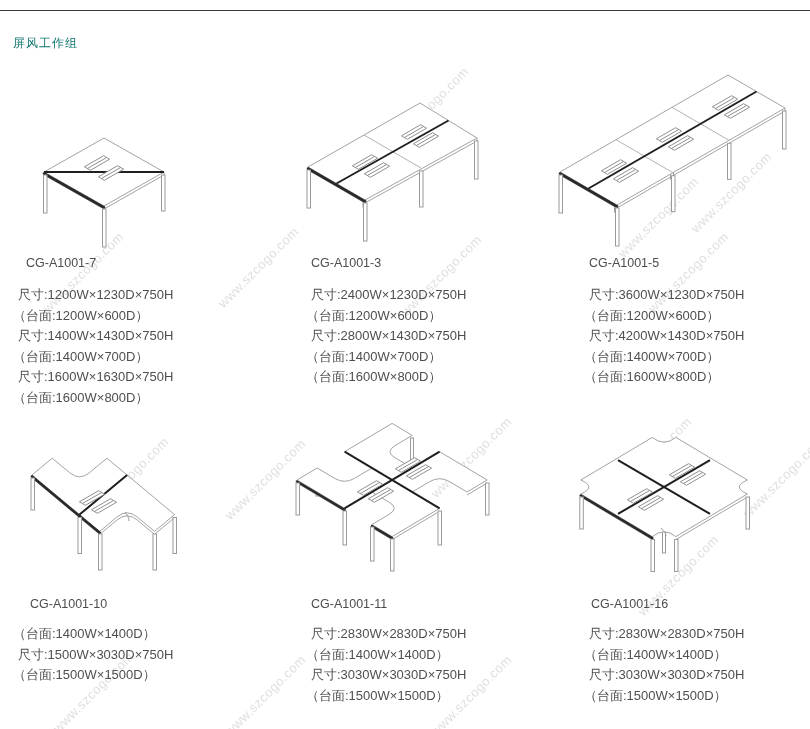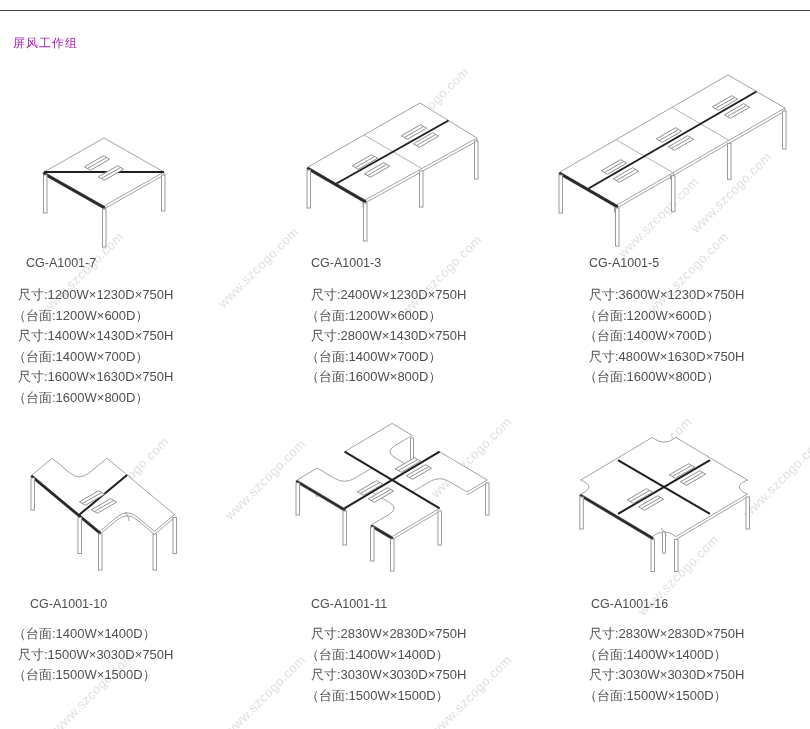--- a/index.html
+++ b/index.html
@@ -1,20 +1,20 @@
 <!DOCTYPE html>
 <html><head>
 <meta charset="utf-8">
 <style>
   html,body{margin:0;padding:0;background:#fff;}
   .page{position:relative;width:810px;height:729px;background:#fff;overflow:hidden;
         font-family:"Liberation Sans","DejaVu Sans",sans-serif;}
   .top-rule{position:absolute;left:0;top:10px;width:810px;height:1px;background:#3c3c3c;}
   .heading{position:absolute;left:13px;top:35px;margin:0;font-size:12px;font-weight:normal;
-           color:#a21caf;letter-spacing:1px;}
+           color:#0f766e;letter-spacing:1px;}
   .watermark{position:absolute;font-size:13px;color:#e0e0e0;letter-spacing:.5px;white-space:nowrap;
              transform:rotate(-45deg);transform-origin:0 0;user-select:none;pointer-events:none;}
   .model{position:absolute;width:160px;text-align:left;font-size:12.5px;color:#4d4d4d;
          white-space:nowrap;}
   .specs{position:absolute;}
   .spec-line{height:20.6px;line-height:20.6px;font-size:13px;color:#4f4f4f;white-space:nowrap;}
   .l-size{padding-left:5px;}
   .illus{position:absolute;}
   .face{fill:#fff;stroke:#a3a3a3;stroke-width:1;stroke-linejoin:round;}
   .joint{stroke:#b3b3b3;stroke-width:1;}
@@ -254,22 +254,22 @@
   <div class="specs" style="left:306px;top:285px">
     <div class="spec-line l-size">尺寸:2400W×1230D×750H</div>
     <div class="spec-line">（台面:1200W×600D）</div>
     <div class="spec-line l-size">尺寸:2800W×1430D×750H</div>
     <div class="spec-line">（台面:1400W×700D）</div>
     <div class="spec-line">（台面:1600W×800D）</div>
   </div>
   <div class="specs" style="left:584px;top:285px">
     <div class="spec-line l-size">尺寸:3600W×1230D×750H</div>
     <div class="spec-line">（台面:1200W×600D）</div>
+    <div class="spec-line l-size">尺寸:4200W×1430D×750H</div>
     <div class="spec-line">（台面:1400W×700D）</div>
-    <div class="spec-line l-size">尺寸:4800W×1630D×750H</div>
     <div class="spec-line">（台面:1600W×800D）</div>
   </div>
 
   <div class="specs" style="left:13px;top:624px">
     <div class="spec-line">（台面:1400W×1400D）</div>
     <div class="spec-line l-size">尺寸:1500W×3030D×750H</div>
     <div class="spec-line">（台面:1500W×1500D）</div>
   </div>
   <div class="specs" style="left:306px;top:624px">
     <div class="spec-line l-size">尺寸:2830W×2830D×750H</div>

